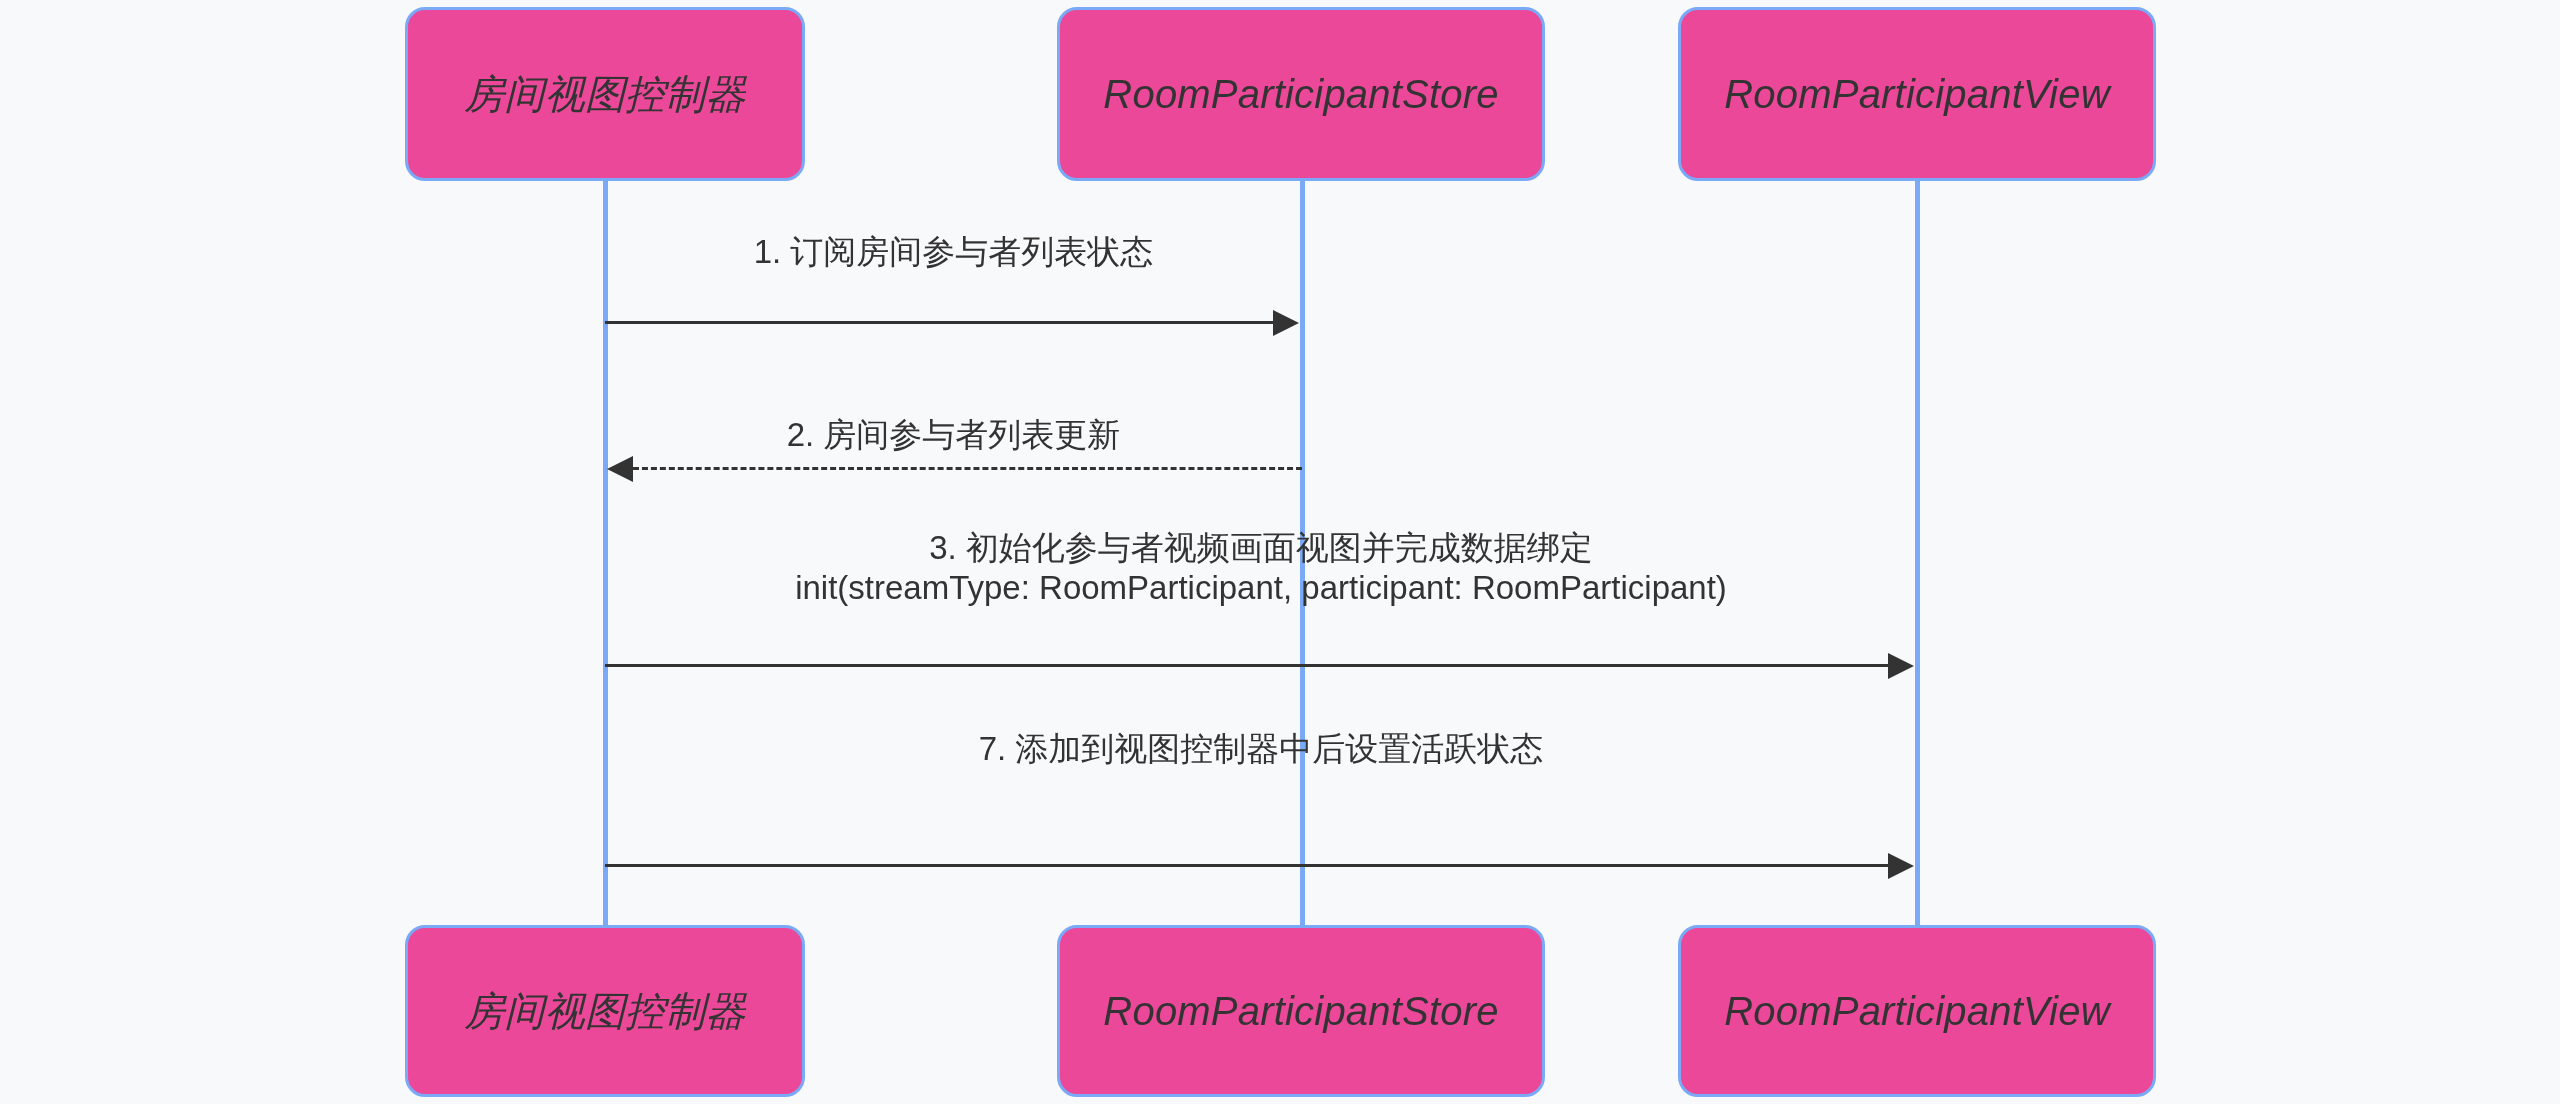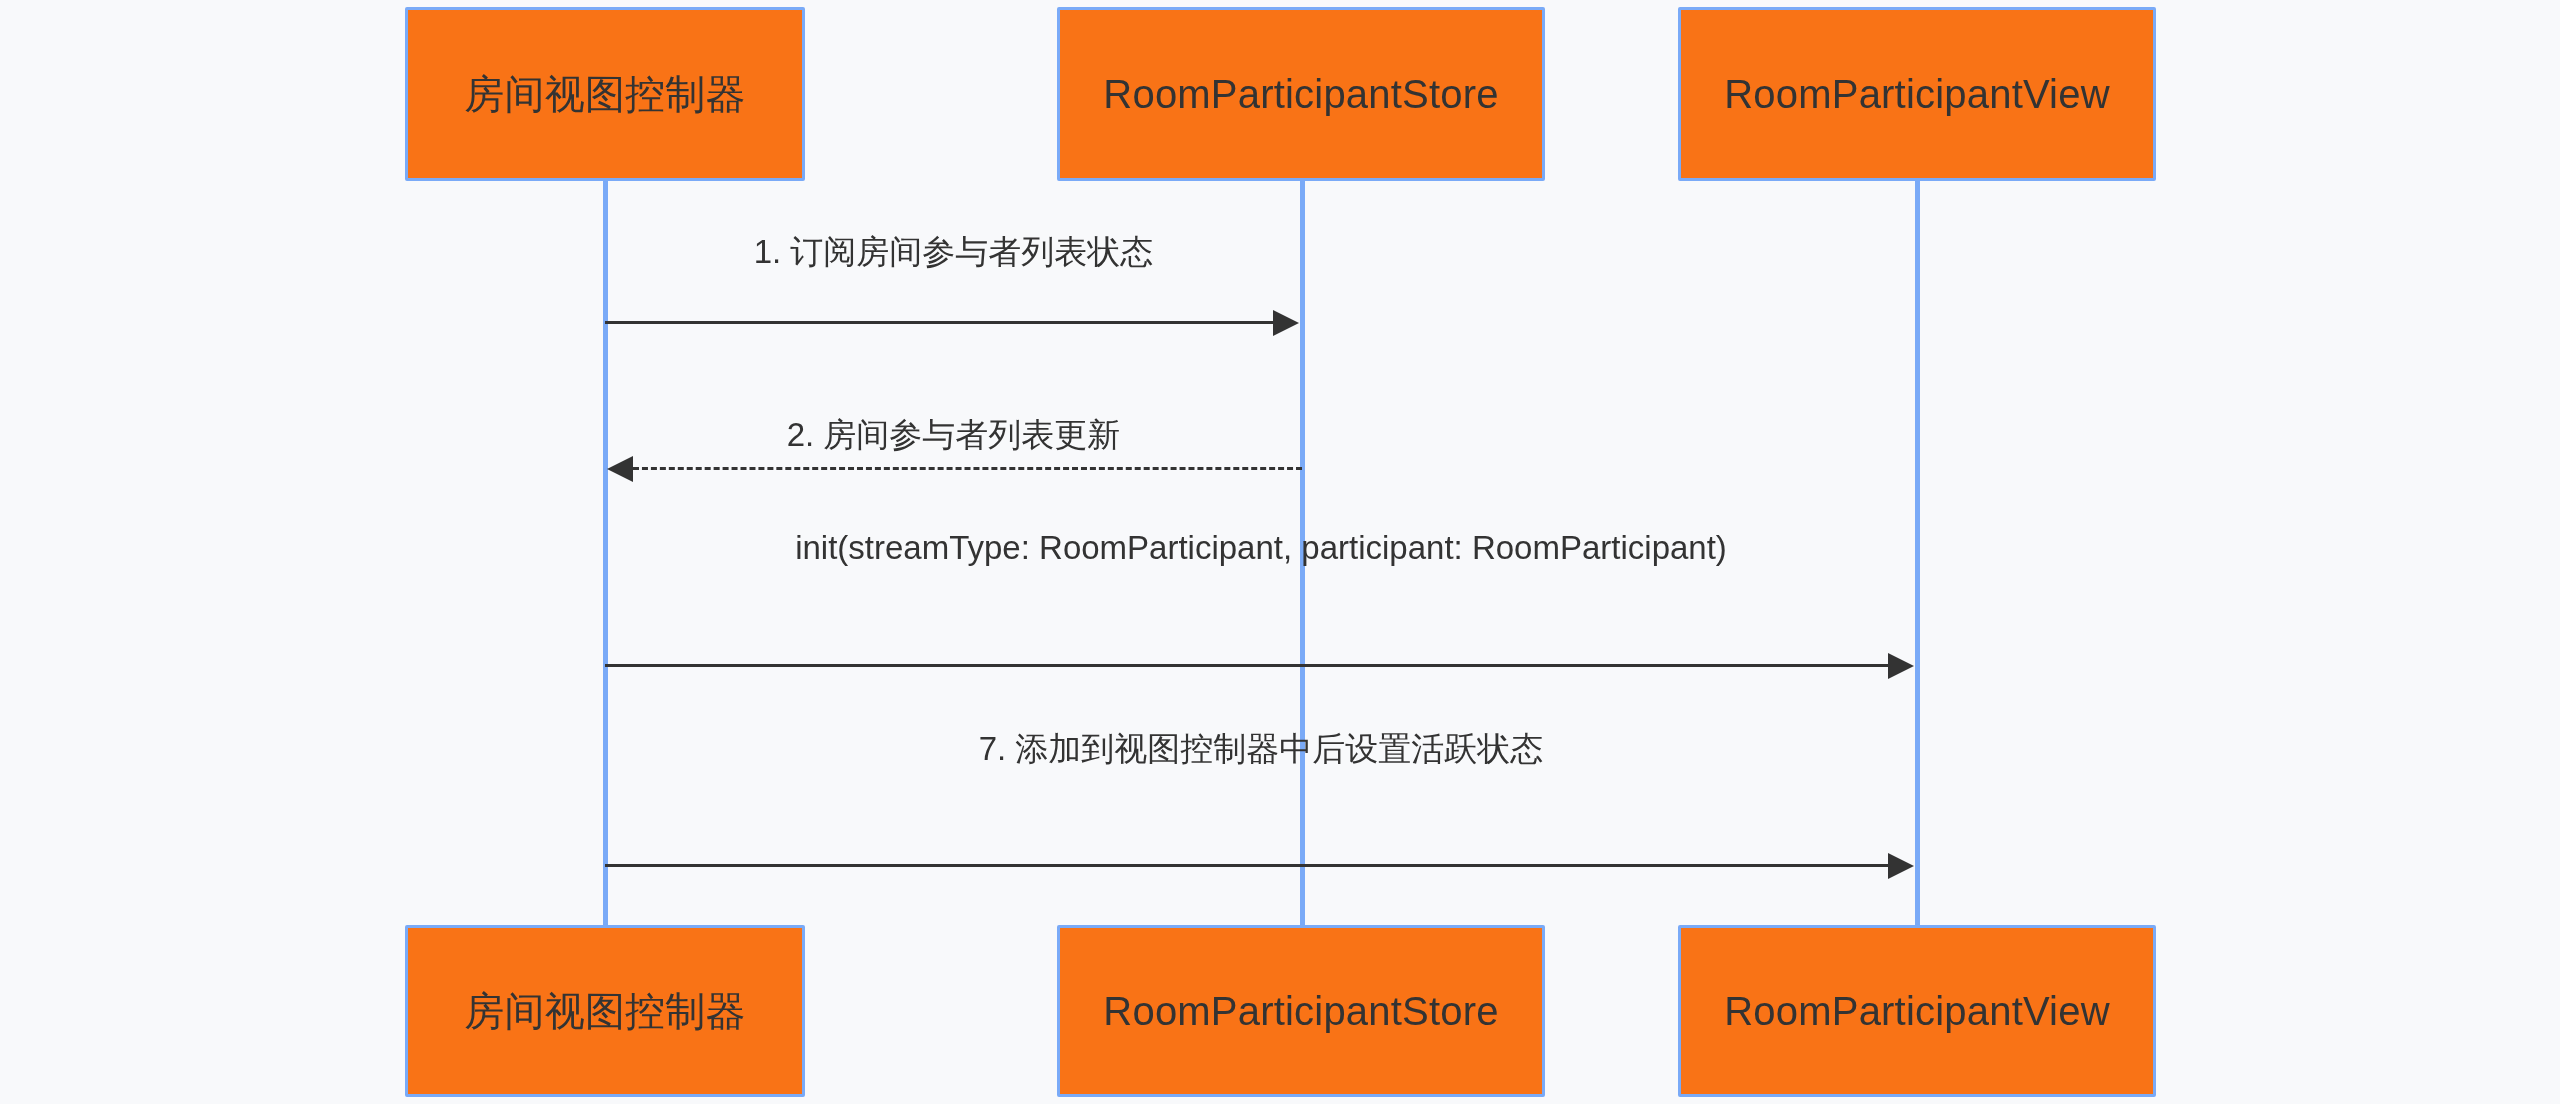--- a/index.html
+++ b/index.html
@@ -17,27 +17,28 @@
   #diagram {
     position: relative;
     width: 2560px;
     height: 1104px;
   }
 
   
   .actor-box {
     position: absolute;
     box-sizing: border-box;
-    background: #f97316;
+    background: #ec4899;
     border: 3px solid #7aaaf7;
-    border-radius: 2px;
+    border-radius: 20px;
     display: flex;
     align-items: center;
     justify-content: center;
     z-index: 3;
+    font-style: italic;
   }
   .actor-label {
     font-size: 40px;
     color: #333333;
     letter-spacing: 0.2px;
     white-space: nowrap;
     line-height: 1;
   }
 
   
@@ -113,20 +114,21 @@
   <div class="msg-line" style="left:605px; top:321px; width:672px;"></div>
   <div class="arrow-head right" style="left:1273px; top:310px;"></div>
 
   <div class="msg-label" style="left:605px; top:379px; width:697px;margin-top:36px;">
     <span>2. 房间参与者列表更新</span>
   </div>
   <div class="msg-line dashed" style="left:633px; top:467px; width:669px;"></div>
   <div class="arrow-head left" style="left:607px; top:456px;"></div>
 
   <div class="msg-label" style="left:605px; top:528px; width:1312px;">
+    <span>3. 初始化参与者视频画面视图并完成数据绑定</span>
     <span class="line2">init(streamType: RoomParticipant, participant: RoomParticipant)</span>
   </div>
   <div class="msg-line" style="left:605px; top:664px; width:1287px;"></div>
   <div class="arrow-head right" style="left:1888px; top:653px;"></div>
 
   <div class="msg-label" style="left:605px; top:729px; width:1312px;">
     <span>7. 添加到视图控制器中后设置活跃状态</span>
   </div>
   <div class="msg-line" style="left:605px; top:864px; width:1287px;"></div>
   <div class="arrow-head right" style="left:1888px; top:853px;"></div>

